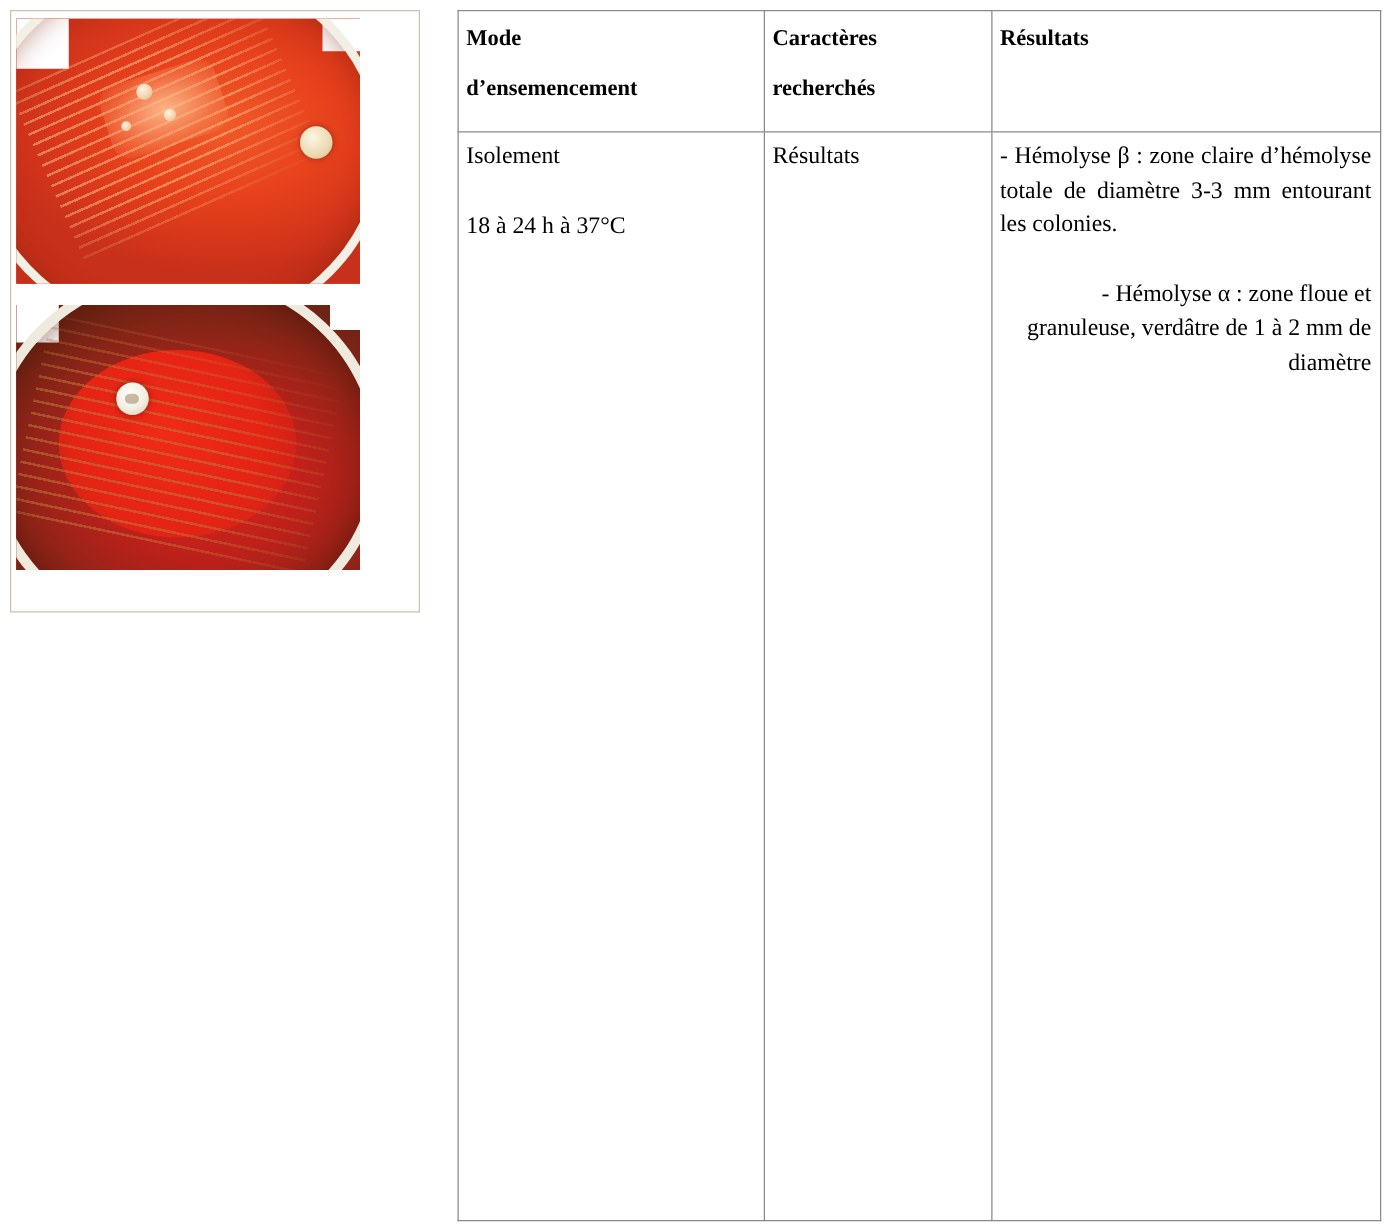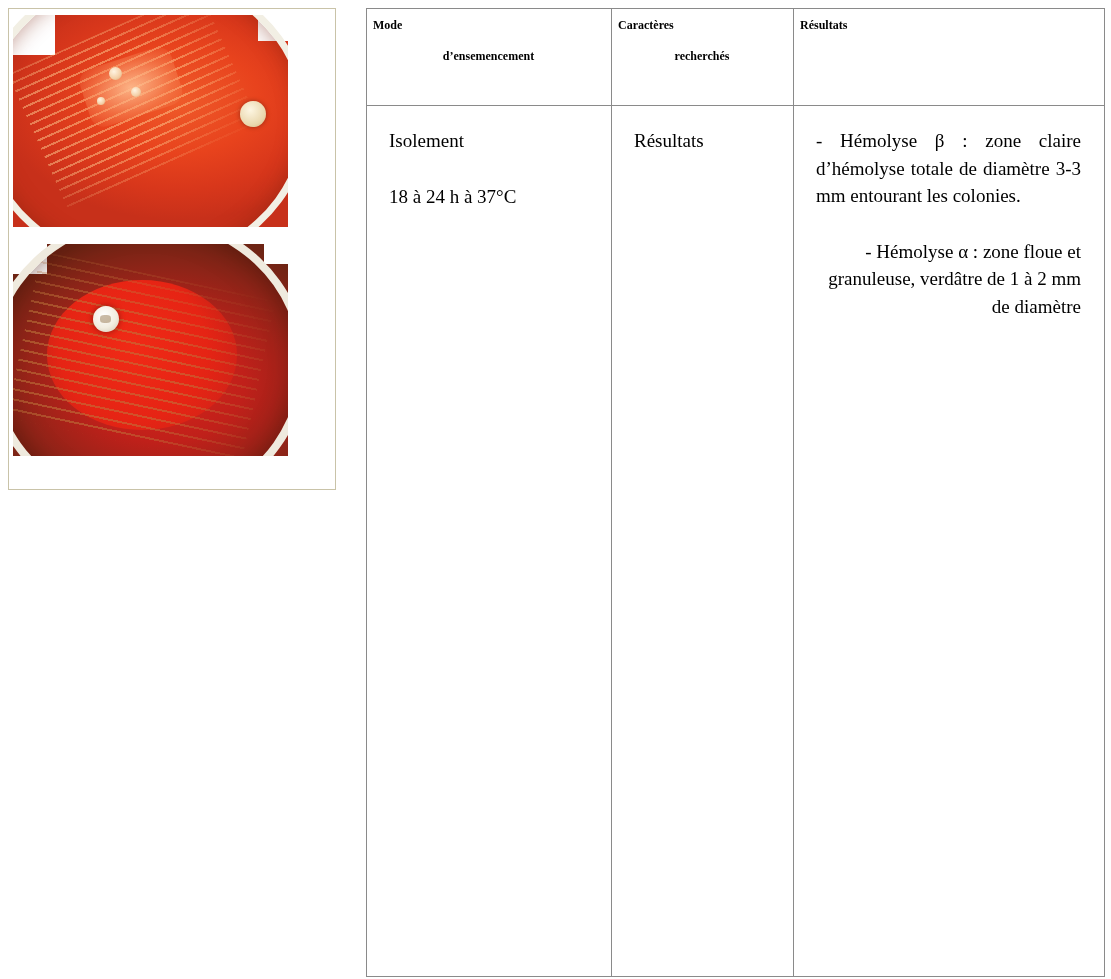--- a/index.html
+++ b/index.html
@@ -215,31 +215,31 @@
     line-height: 1.45;
     font-weight: normal;
     text-align: left;
   }
   .col-mode   { width: 245px; }
   .col-char   { width: 182px; }
   .col-result { width: 311px; }
 
   .data-table thead th {
     font-weight: bold;
-    font-size: 12px;
+    font-size: 18px;
     padding-top: 8px;
     padding-bottom: 6px;
     height: 82px;
   }
   .hdr-line { display: block; }
-  .hdr-line + .hdr-line { margin-top: 14px; text-align: center; }
+  .hdr-line + .hdr-line { margin-top: 14px; }
   .hdr-mid { padding-top: 30px; }
 
   .cell-body p {
-    margin: 16px;
+    margin: 0;
   }
   .cell-body p.gap {
     margin-top: 28px;
   }
   .justified p {
     text-align: justify;
     text-justify: inter-word;
   }
   .justified p.last-line-normal {
     text-align: right;

